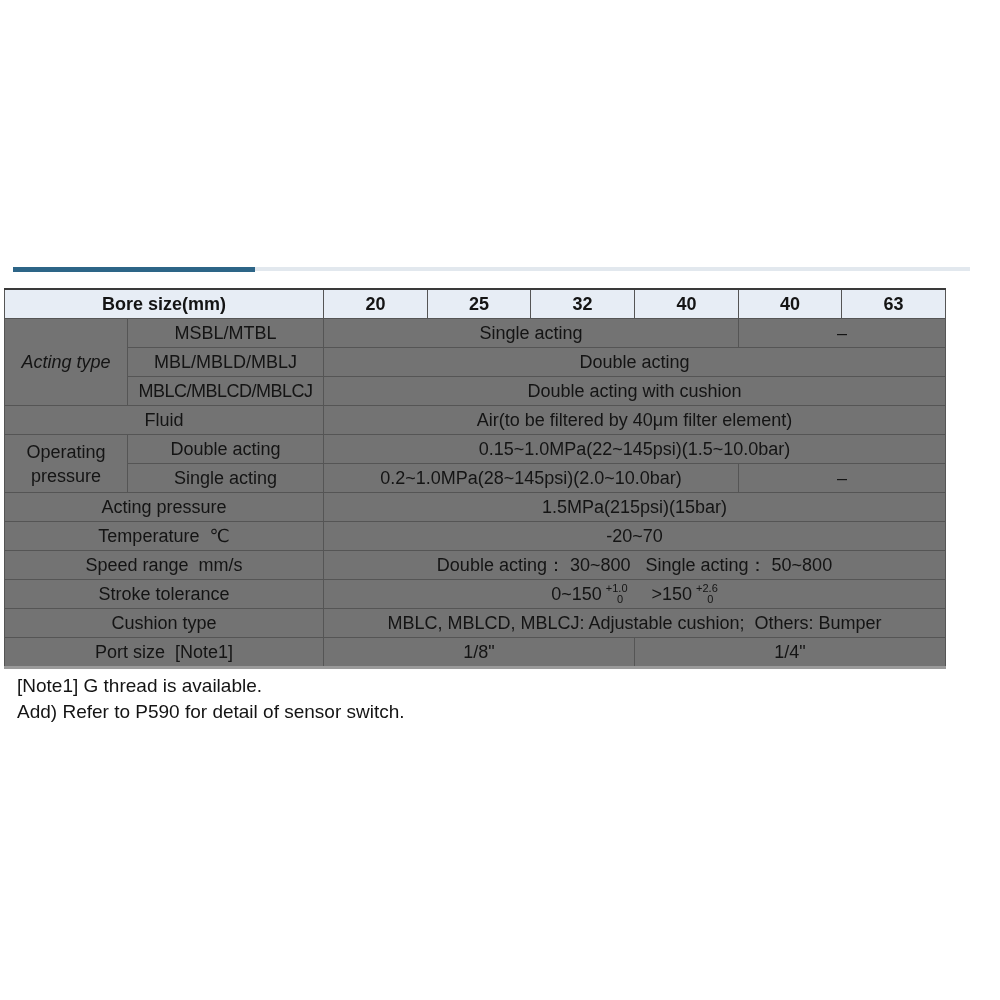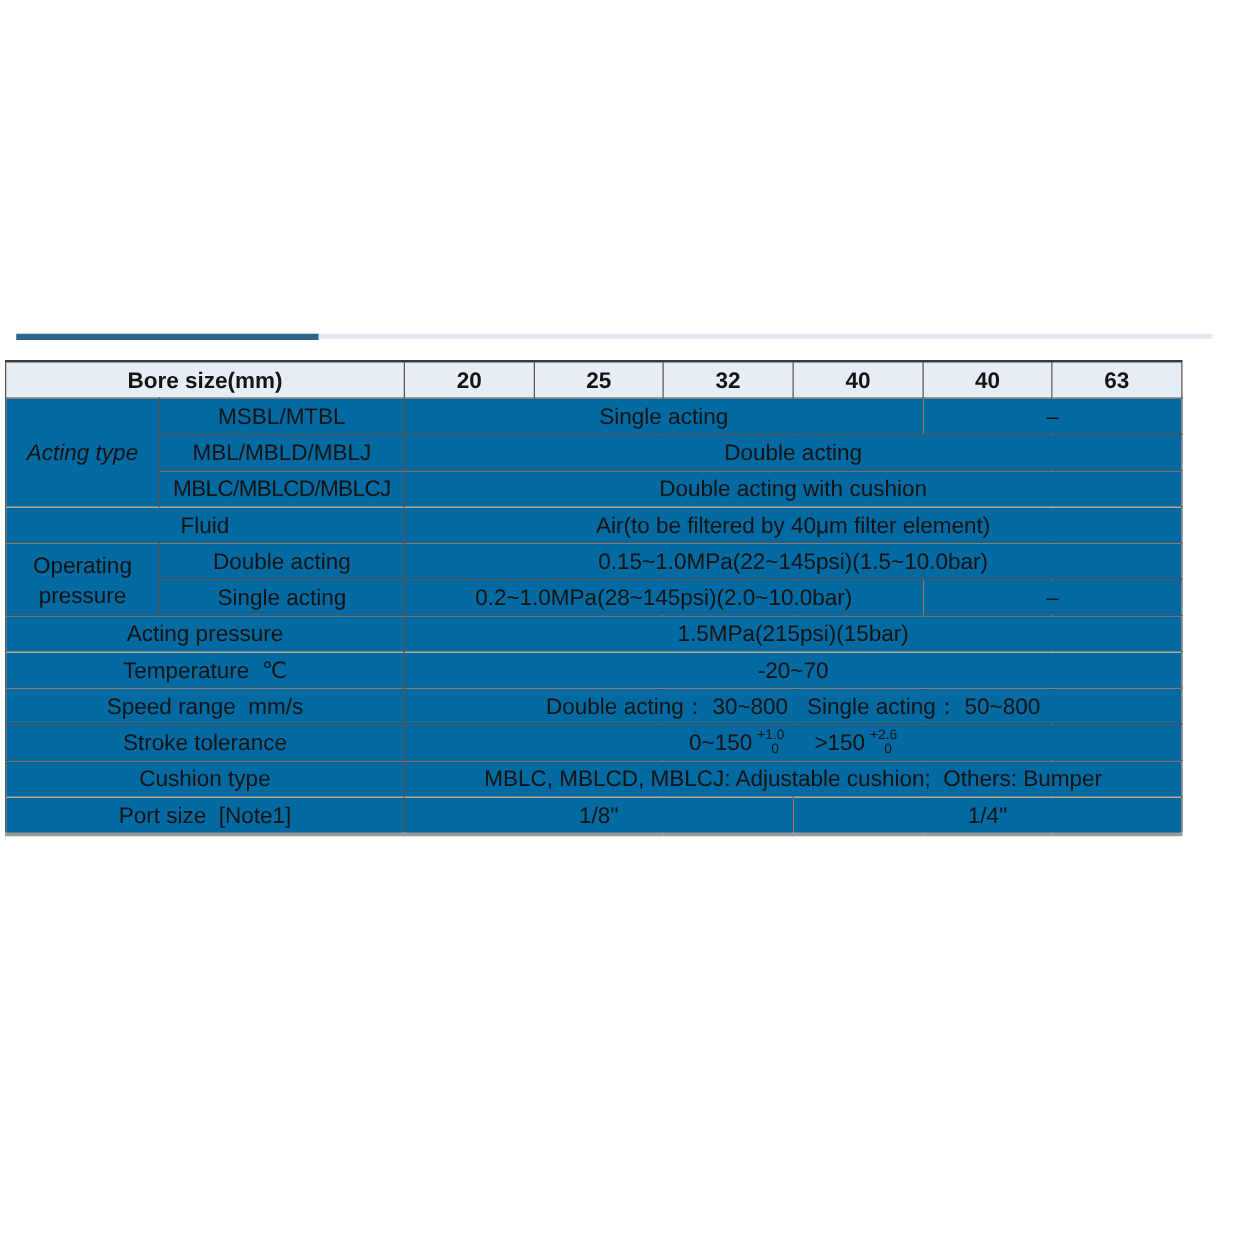--- a/index.html
+++ b/index.html
@@ -35,21 +35,21 @@
   }
   table.spec td {
     border: 1px solid #555;
     height: 28px;
     font-size: 18px;
     line-height: 28px;
     text-align: center;
     padding: 0;
     white-space: nowrap;
     overflow: hidden;
-    background: #0369a1;
+    background: #737373;
   }
   tr.hdr td {
     background: #e7edf5;
     font-weight: bold;
     font-size: 18px;
   }
   td.left   { text-align: left; padding-left: 10px; }
   td.model  { text-align: left; padding-left: 8px; }
   td.condensed { font-size: 16px; letter-spacing: -0.5px; }
   td.hdr-label { text-align: left; padding-left: 12px; font-size: 19px; }
@@ -180,14 +180,18 @@
     </tr>
 
     <tr>
       <td colspan="2" class="left">Port size&nbsp;&nbsp;[Note1]</td>
       <td colspan="3">1/8"</td>
       <td colspan="3">1/4"</td>
     </tr>
   </tbody>
     </table>
 
+  <div class="notes">
+    <div>[Note1] G thread is available.</div>
+    <div>Add) Refer to P590 for detail of sensor switch.</div>
+  </div>
 
 </div>
 
 </body></html>

